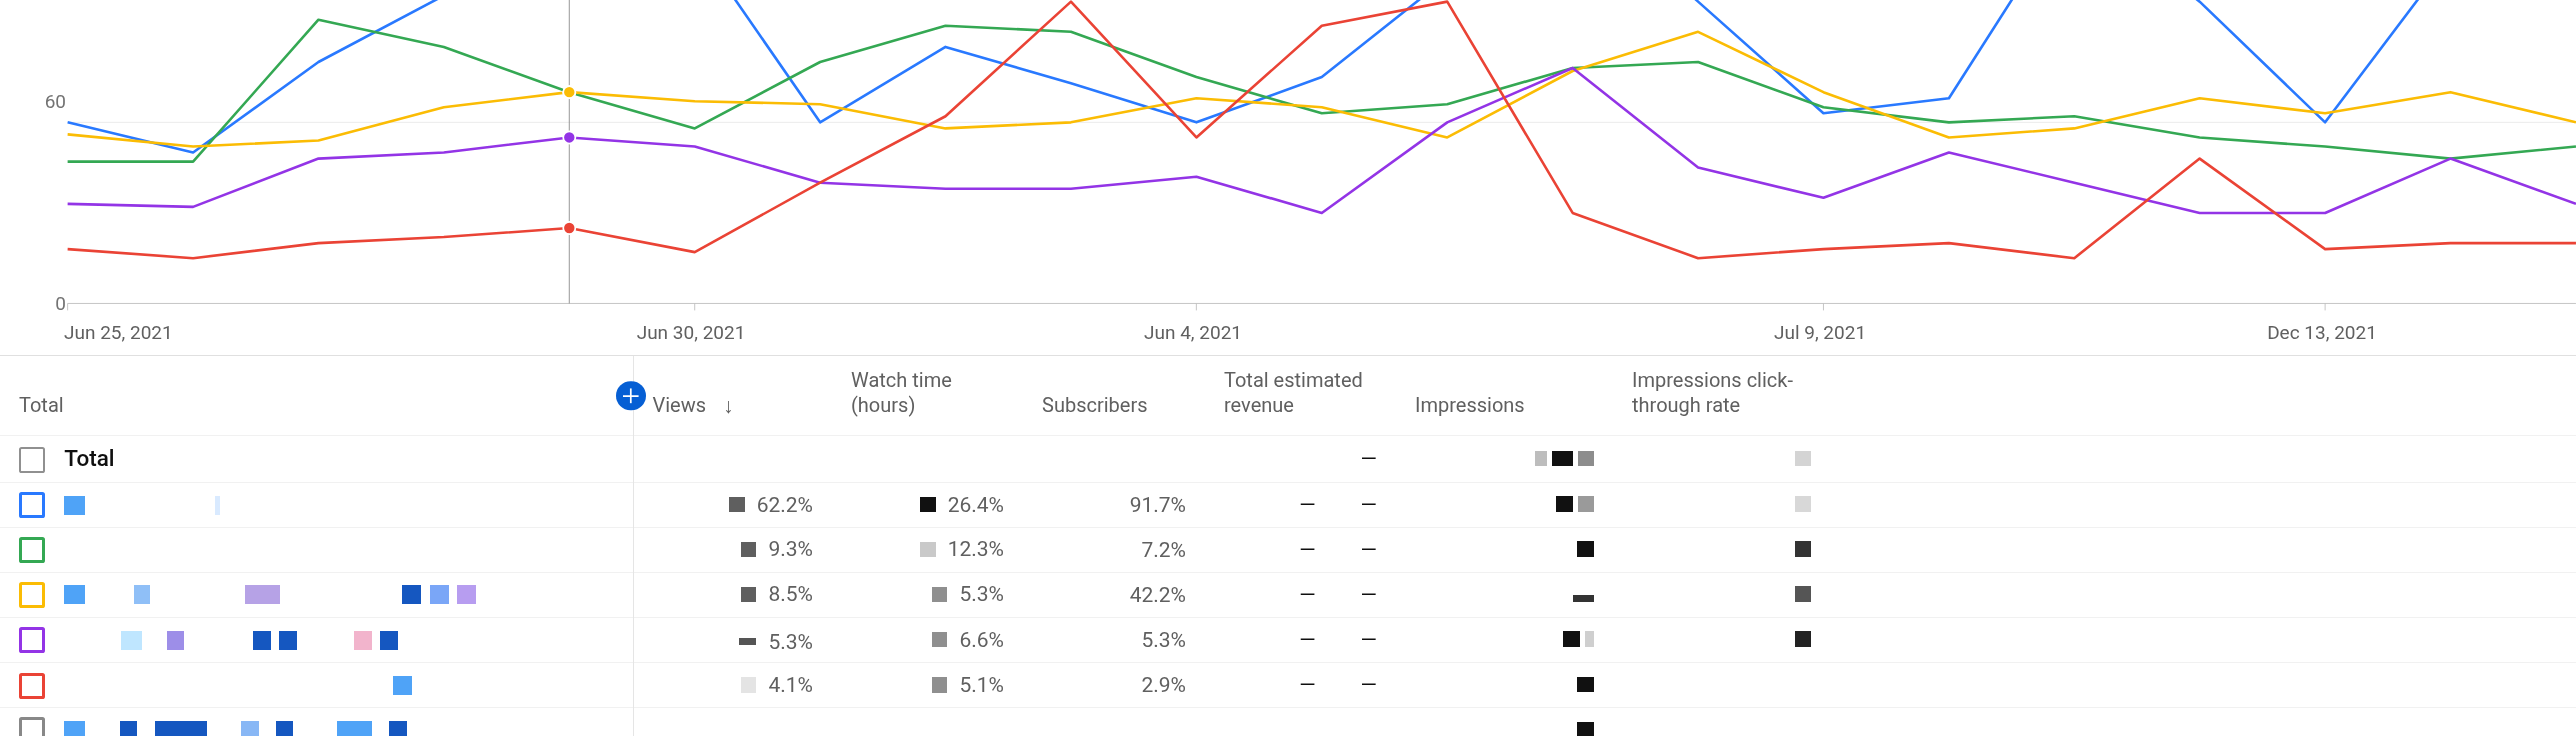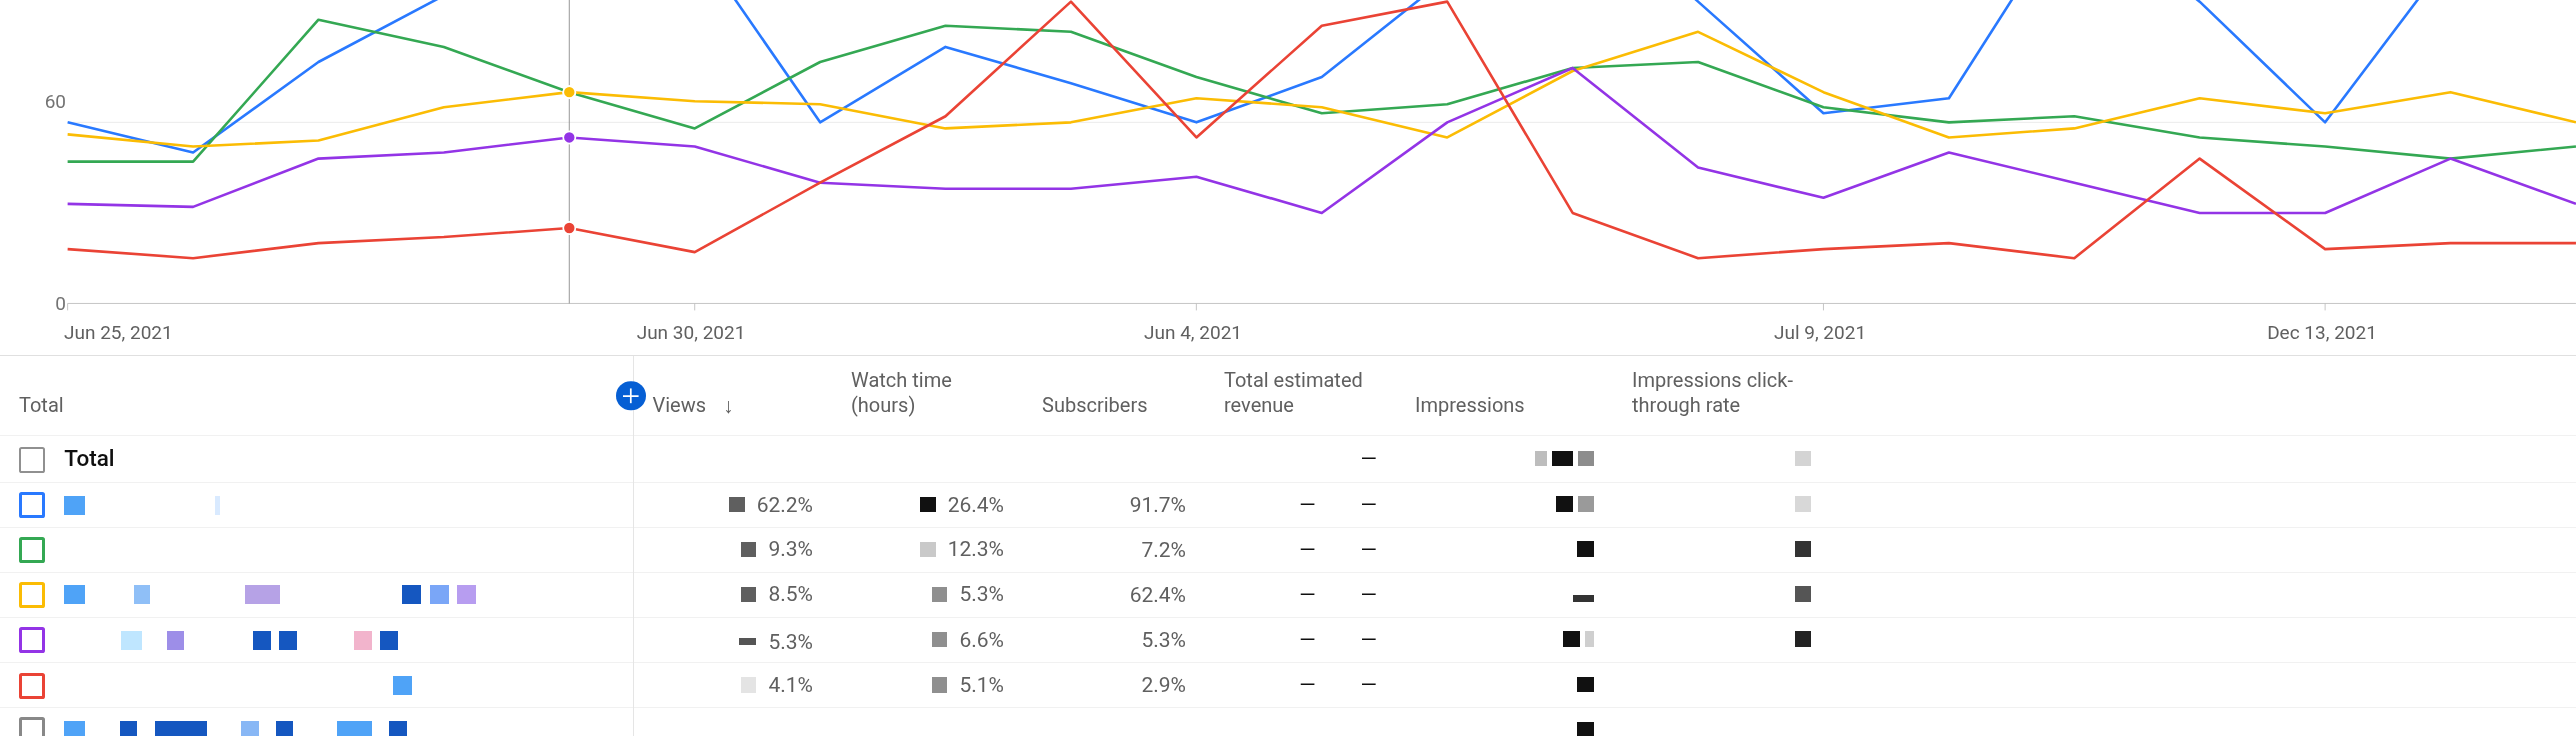--- a/index.html
+++ b/index.html
@@ -312,21 +312,21 @@
             </span>
           </td>
           <td><span class="cell-with-chip">
                 <span class="chip"></span>
                 <span>8.5%</span>
               </span></td>
           <td><span class="cell-with-chip">
                 <span class="chip med"></span>
                 <span>5.3%</span>
               </span></td>
-          <td><span>62.4%</span></td>
+          <td><span>42.2%</span></td>
           <td><span class="cell-with-chip"><span class="dash">—</span>&nbsp;&nbsp;&nbsp;&nbsp;<span class="dash">—</span></span></td>
           <td><span class="redact-row">
                 <span class="bar-under" style="width:21px;background:#333"></span>
               </span></td>
           <td><span class="redact-row">
                 <span class="r" style="width:15.6px;background:#555"></span>
               </span></td>
           <td></td>
         </tr>
 

